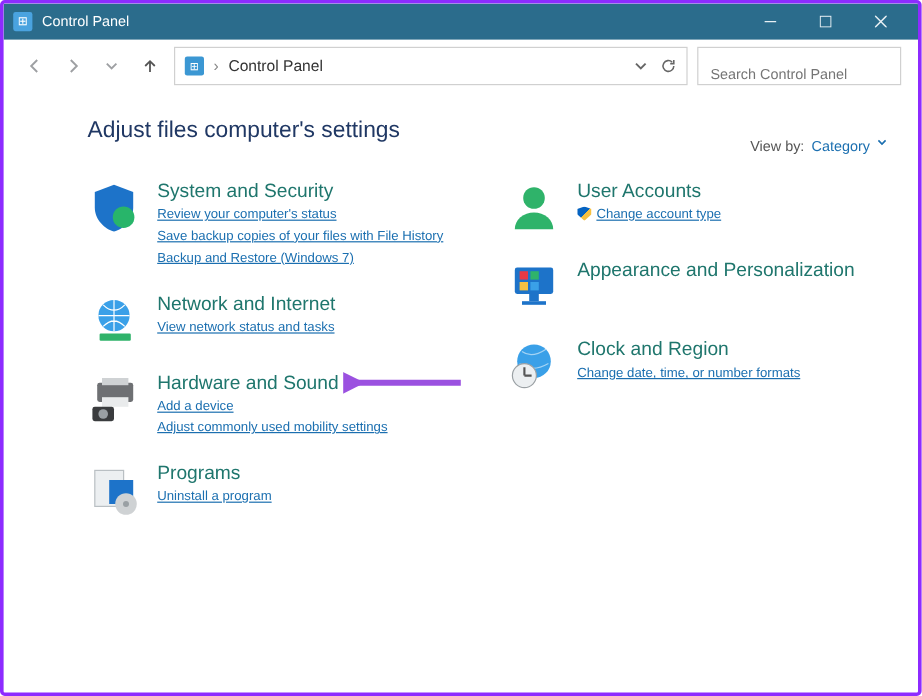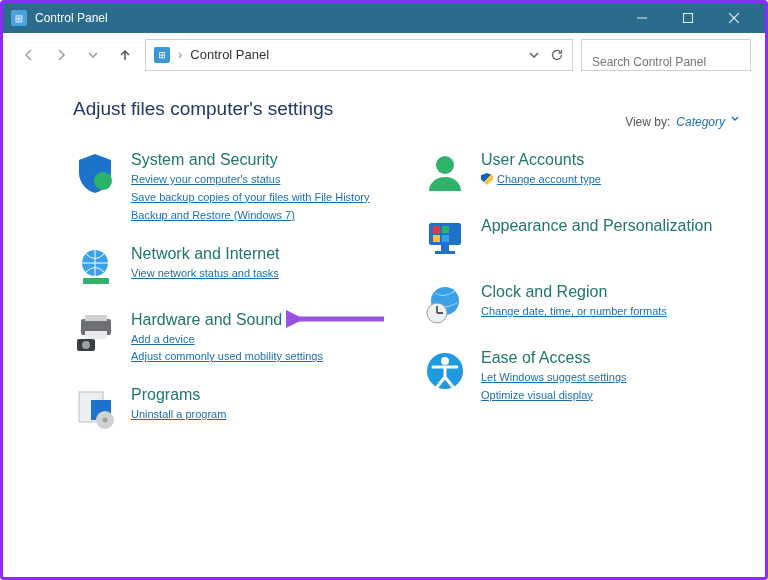--- a/index.html
+++ b/index.html
@@ -87,21 +87,21 @@
     padding:12px 26px 0 70px;
   }
   .content-head {
     display:flex;align-items:center;justify-content:space-between;
     margin-bottom:22px;
   }
   .content-head h1 {
     margin:0;font-weight:400;font-size:19px;color:var(--text-navy);
   }
   .viewby { font-size:12px;color:#555;display:flex;align-items:flex-start;gap:6px;margin-top:26px;}
-  .viewby .val { color:var(--accent-blue);font-style:italic; }
+  .viewby .val { color:var(--accent-blue); }
   .cols { display:flex; gap:34px;justify-content:space-between; }
   .col { flex:1; display:flex;flex-direction:column;gap:22px; }
   .cat { display:flex; gap:14px; }
   .cat-icon { width:44px;height:44px;flex-shrink:0; }
   .cat-body { display:flex;flex-direction:column;gap:3px; }
   .cat-title { color:var(--heading-teal); font-size:16px; cursor:pointer; }
   .cat-link { color:var(--accent-blue); font-size:11px; cursor:pointer; line-height:1.35;text-decoration:underline; }
   .cat-link.shielded::before{
     content:"";display:inline-block;width:12px;height:12px;margin-right:4px;
     background:
@@ -307,34 +307,20 @@
               <circle cx="14" cy="30" r="10" fill="#eceff1" stroke="#9aa0a4"></circle>
               <path d="M14 30 V23 M14 30 H20" stroke="#555" stroke-width="1.8"></path>
             </svg>
         </div>
         <div class="cat-body">
           <span class="cat-title">Clock and Region</span>
           <span class="cat-link">Change date, time, or number formats</span>
         </div>
       </div>
 
-      <div class="cat">
-        <div class="cat-icon">
-          <svg width="44" height="44">
-              <circle cx="22" cy="22" r="18" fill="#1d9ae0"></circle>
-              <circle cx="22" cy="12" r="4" fill="#fff"></circle>
-              <path d="M10 18 h24 M22 18 v10 M22 28 l-8 10 M22 28 l8 10" stroke="#fff" stroke-width="3" stroke-linecap="round"></path>
-            </svg>
-        </div>
-        <div class="cat-body">
-          <span class="cat-title">Ease of Access</span>
-          <span class="cat-link">Let Windows suggest settings</span>
-          <span class="cat-link">Optimize visual display</span>
-        </div>
-      </div>
 
     </div>
   </div>
 </div>
 
 <div class="arrow">
   <svg width="100" height="20">
     <defs>
         <marker id="ah" markerWidth="10" markerHeight="10" refX="2" refY="5" orient="auto">
       <path d="M10 0 L0 5 L10 10 Z" fill="var(--arrow-purple)"></path>

